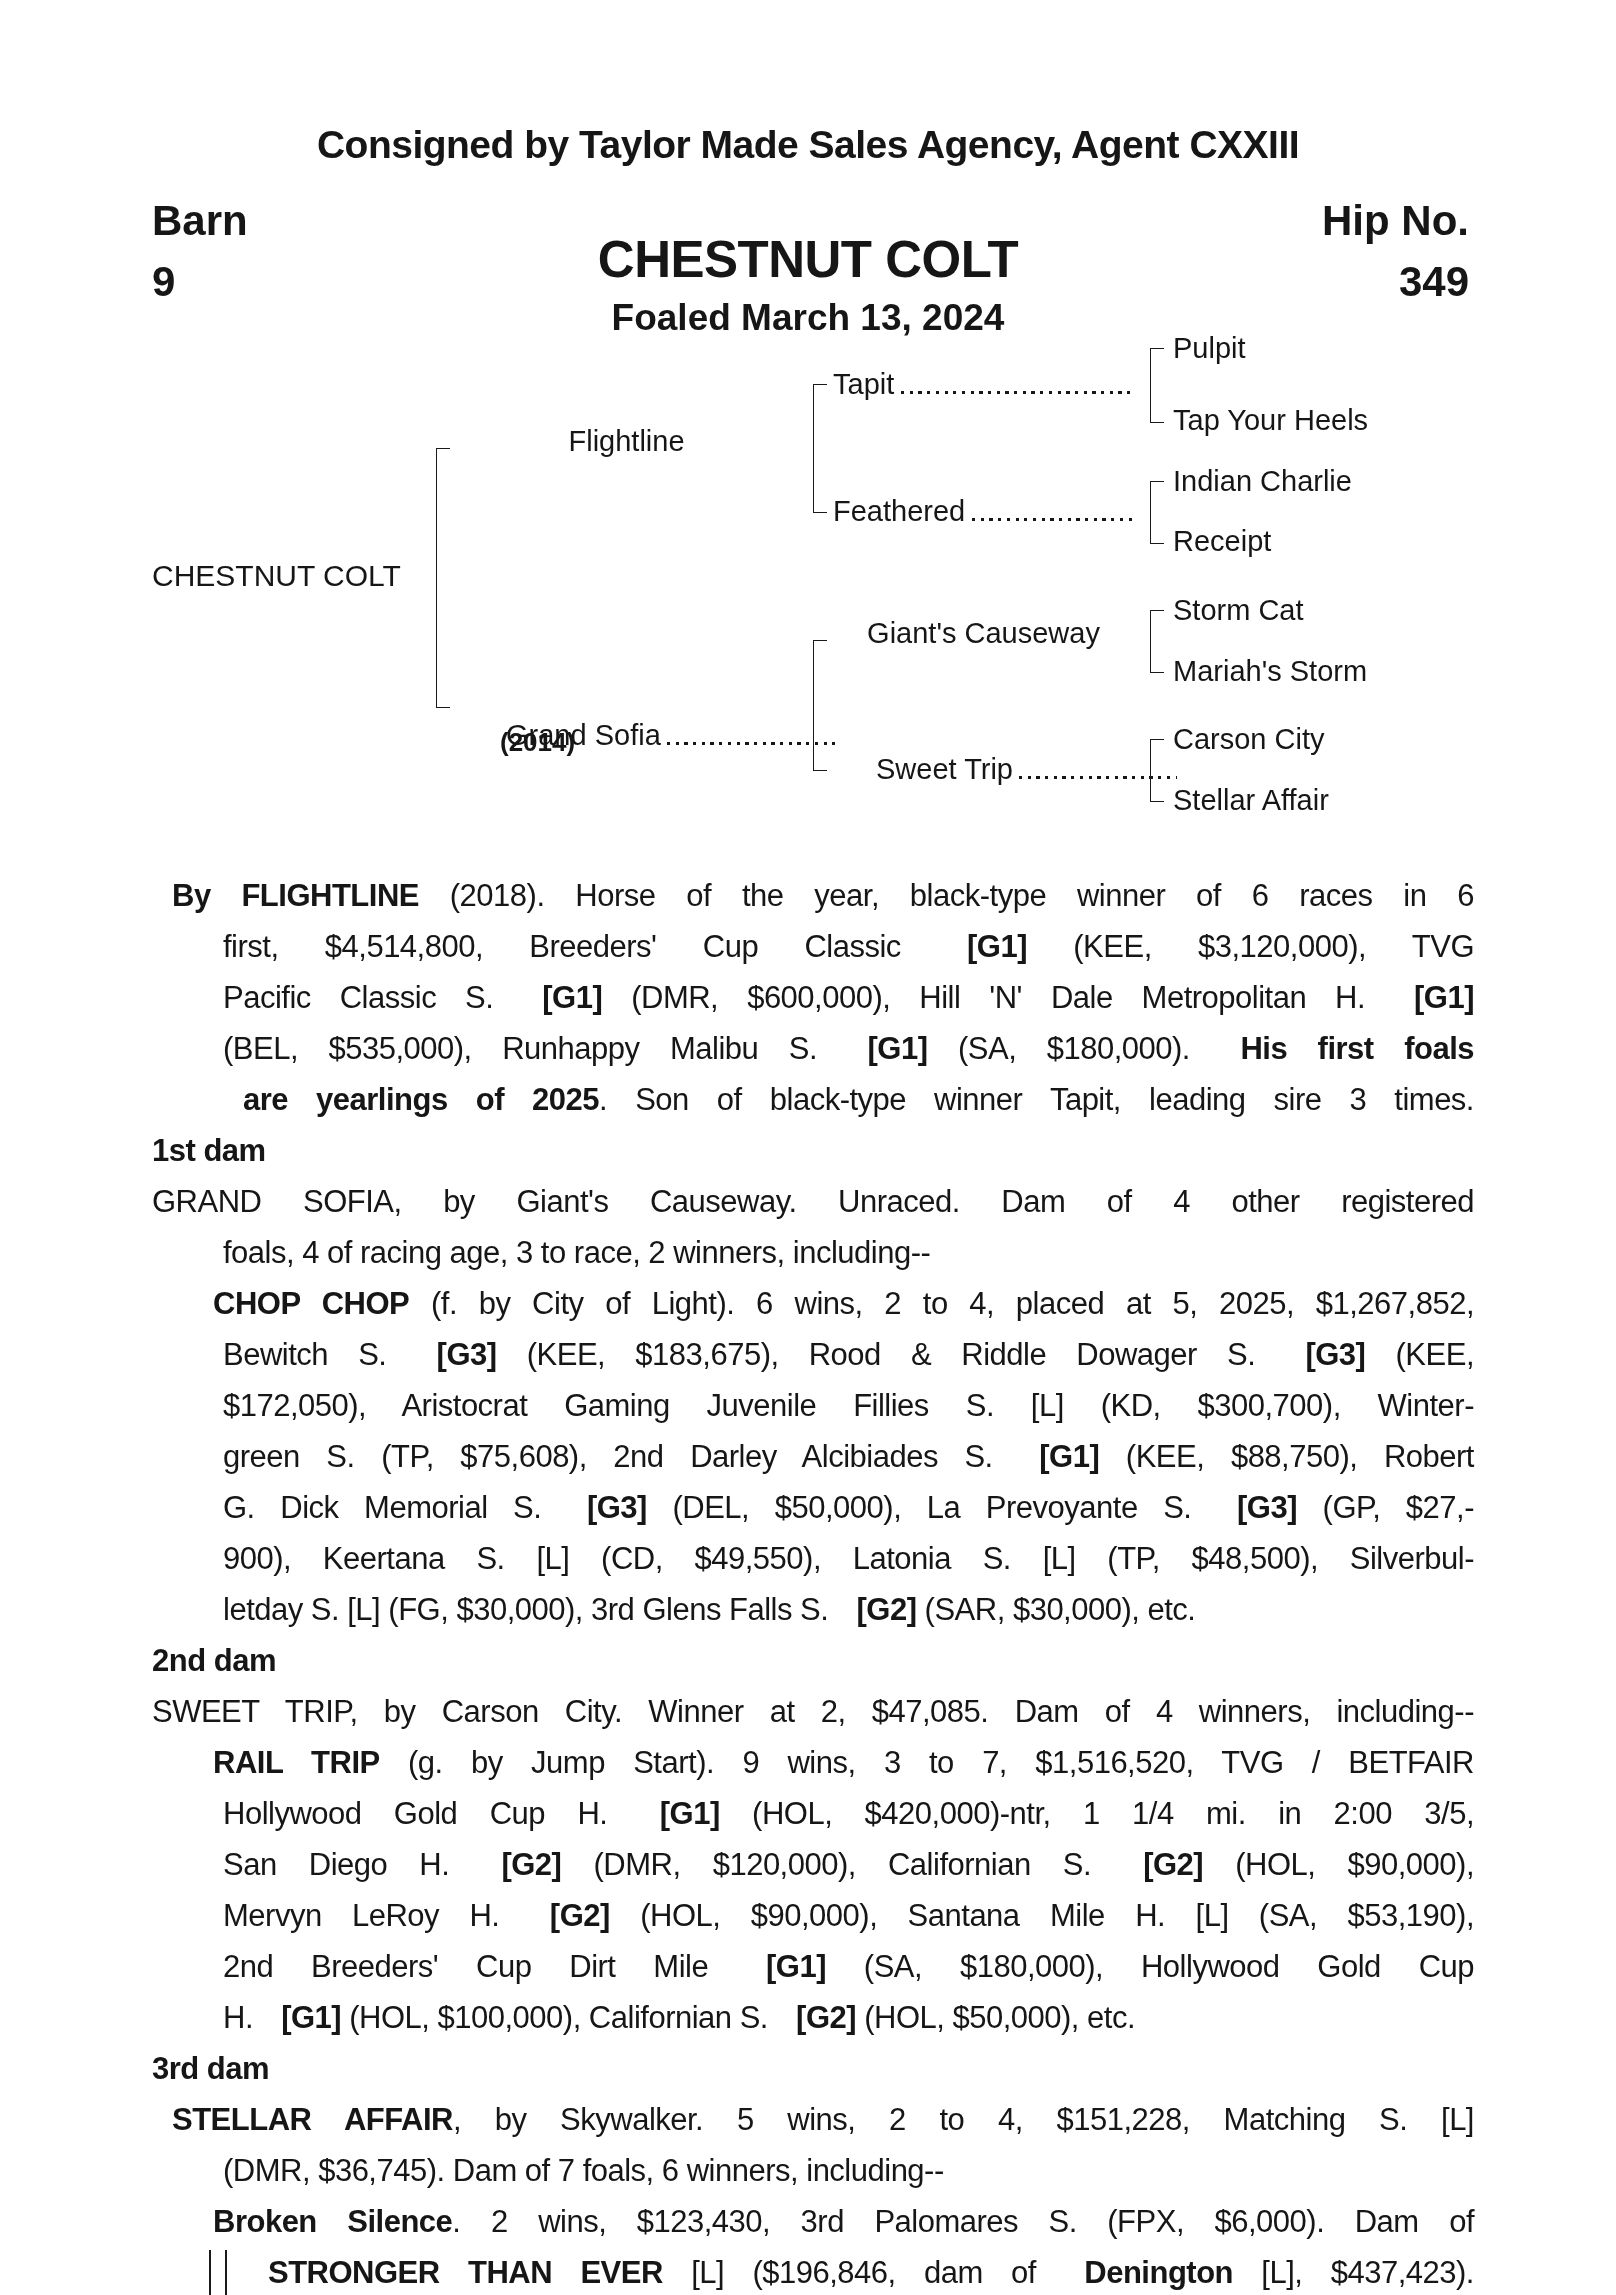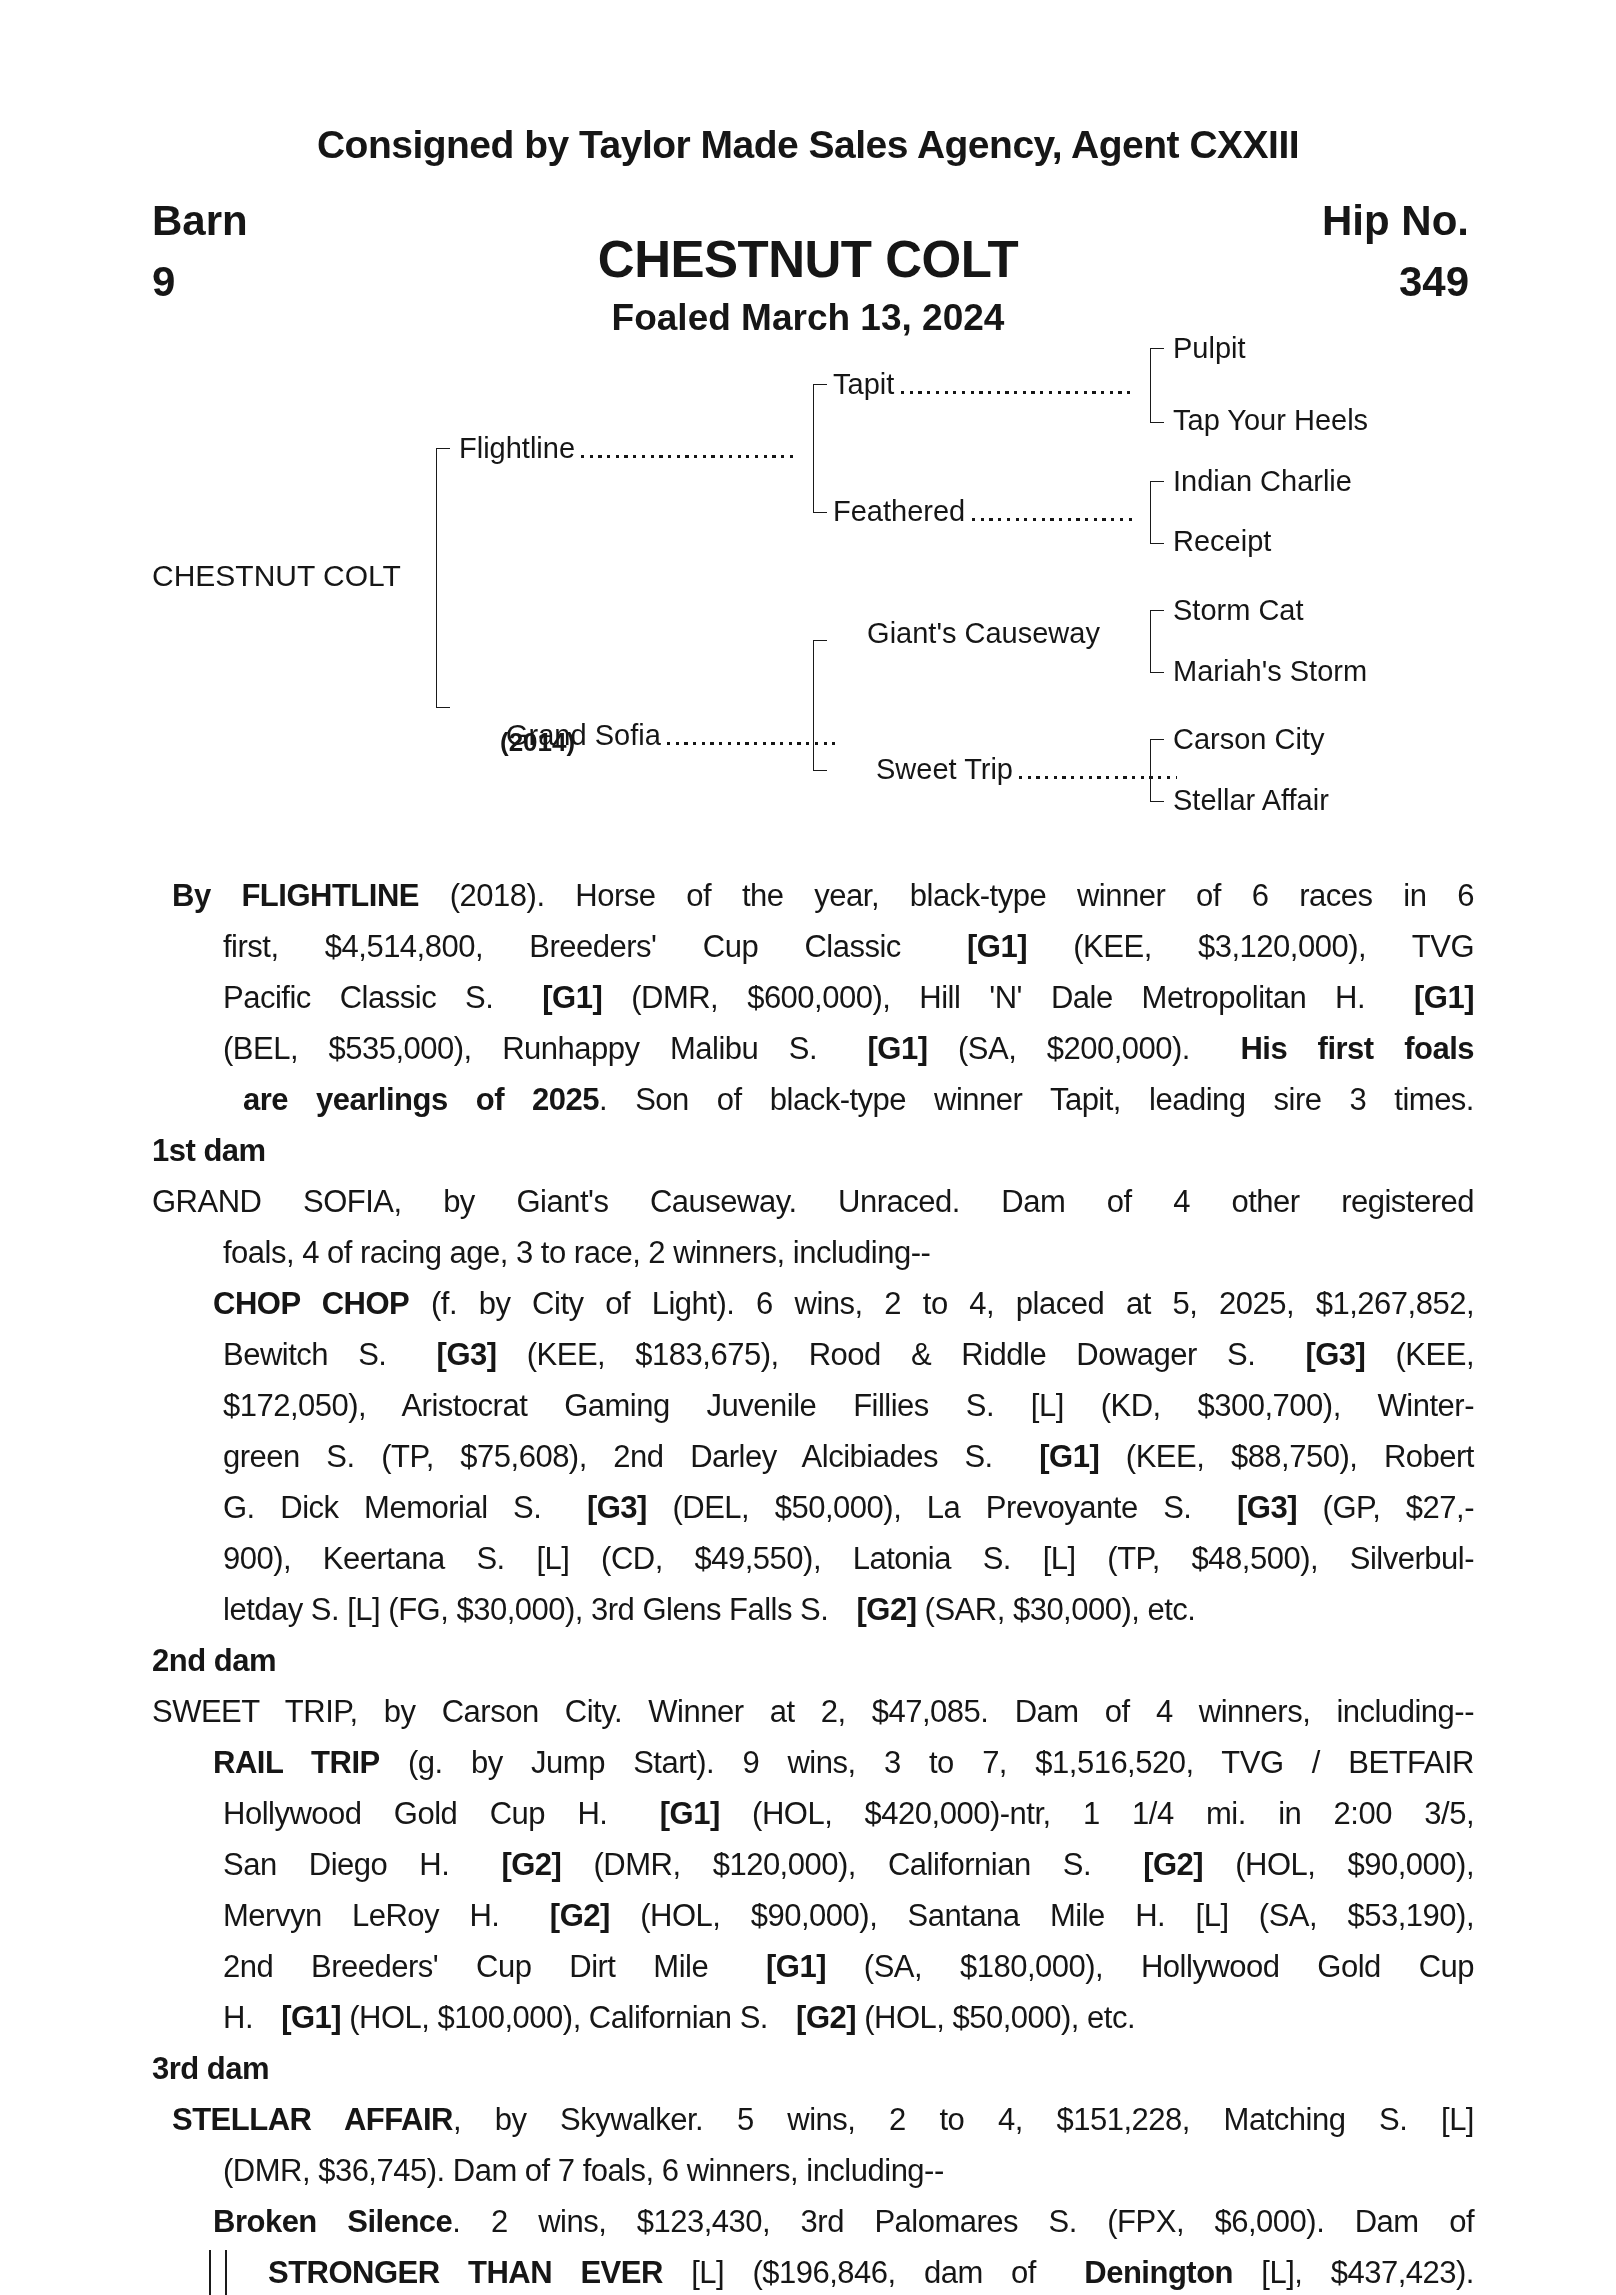--- a/index.html
+++ b/index.html
@@ -49,21 +49,21 @@
   <div class="banner">Consigned by Taylor Made Sales Agency, Agent CXXIII</div>
   <div class="barn-label">Barn</div>
   <div class="barn-num">9</div>
   <div class="hip-label">Hip No.</div>
   <div class="hip-num">349</div>
   <div class="title">CHESTNUT COLT</div>
   <div class="foaled">Foaled March 13, 2024</div>
 
   <div class="ped" id="ped">
       <div class="subject" style="left: 152px; top: 559px; position: absolute;">CHESTNUT COLT</div>
-      <div class="ped-row" style="left: 459px; top: 425px; width: 335px;">
+      <div class="ped-row" style="left: 459px; top: 425px; width: 335px; flex-direction: column;">
         <span class="nm">Flightline</span>
         <span class="leader"></span>
       </div>
       <div class="ped-row" style="left: 459px; top: 712px; width: 335px; margin-left: 47px;">
         <span class="nm">Grand Sofia</span>
         <span class="leader"></span>
       </div>
       <div class="ped-sub" style="left: 500px; top: 727px; position: absolute;">(2014)</div>
       <div class="ped-row" style="left: 833px; top: 361px; width: 301px;">
         <span class="nm">Tapit</span>
@@ -112,21 +112,21 @@
       <div class="bracket" style="left: 1150px; top: 481px; height: 61px;"></div>
       <div class="bracket" style="left: 1150px; top: 610px; height: 61px;"></div>
       <div class="bracket" style="left: 1150px; top: 739px; height: 61px;"></div>
     </div>
 
   <div class="bodytxt" id="bodytxt">
       <div class="sec">
         <div class="ln ind0 j"><b>By FLIGHTLINE</b><span> (2018). Horse of the year, black-type winner of 6 races in 6</span></div>
         <div class="ln ind15 j"><span>first, $4,514,800, Breeders' Cup Classic </span><b>[G1]</b><span> (KEE, $3,120,000), TVG</span></div>
         <div class="ln ind15 j"><span>Pacific Classic S. </span><b>[G1]</b><span> (DMR, $600,000), Hill 'N' Dale Metropolitan H. </span><b>[G1]</b></div>
-        <div class="ln ind15 j"><span>(BEL, $535,000), Runhappy Malibu S. </span><b>[G1]</b><span> (SA, $200,000). </span><b>His first foals</b></div>
+        <div class="ln ind15 j"><span>(BEL, $535,000), Runhappy Malibu S. </span><b>[G1]</b><span> (SA, $180,000). </span><b>His first foals</b></div>
         <div class="ln ind15 j"><b>are yearlings of 2025</b><span>. Son of black-type winner Tapit, leading sire 3 times.</span></div>
       </div>
       <div class="ln heading ind0">1st dam</div>
       <div class="sec">
         <div class="ln ind0 j"><span>GRAND SOFIA, by Giant's Causeway. Unraced. Dam of 4 other registered</span></div>
         <div class="ln ind15"><span>foals, 4 of racing age, 3 to race, 2 winners, including--</span></div>
       </div>
       <div class="sec">
         <div class="ln ind1 j"><b>CHOP CHOP</b><span> (f. by City of Light). 6 wins, 2 to 4, placed at 5, 2025, $1,267,852,</span></div>
         <div class="ln ind15 j"><span>Bewitch S. </span><b>[G3]</b><span> (KEE, $183,675), Rood &amp; Riddle Dowager S. </span><b>[G3]</b><span> (KEE,</span></div>

